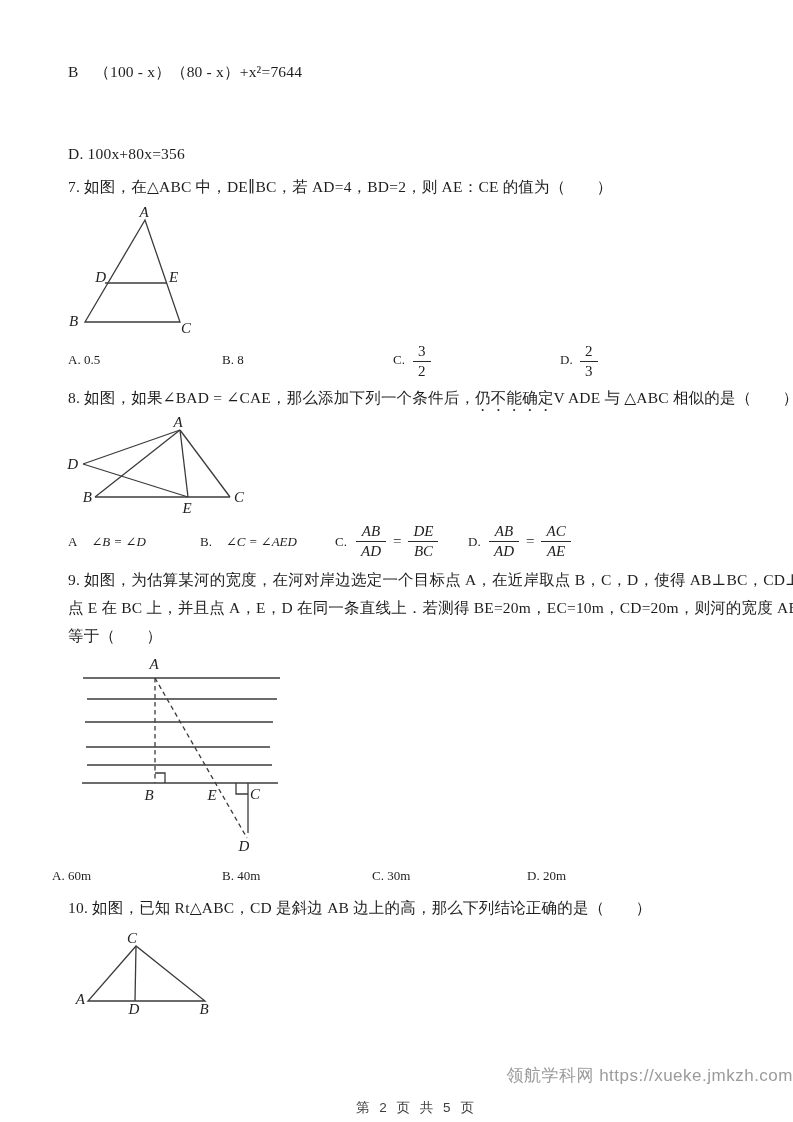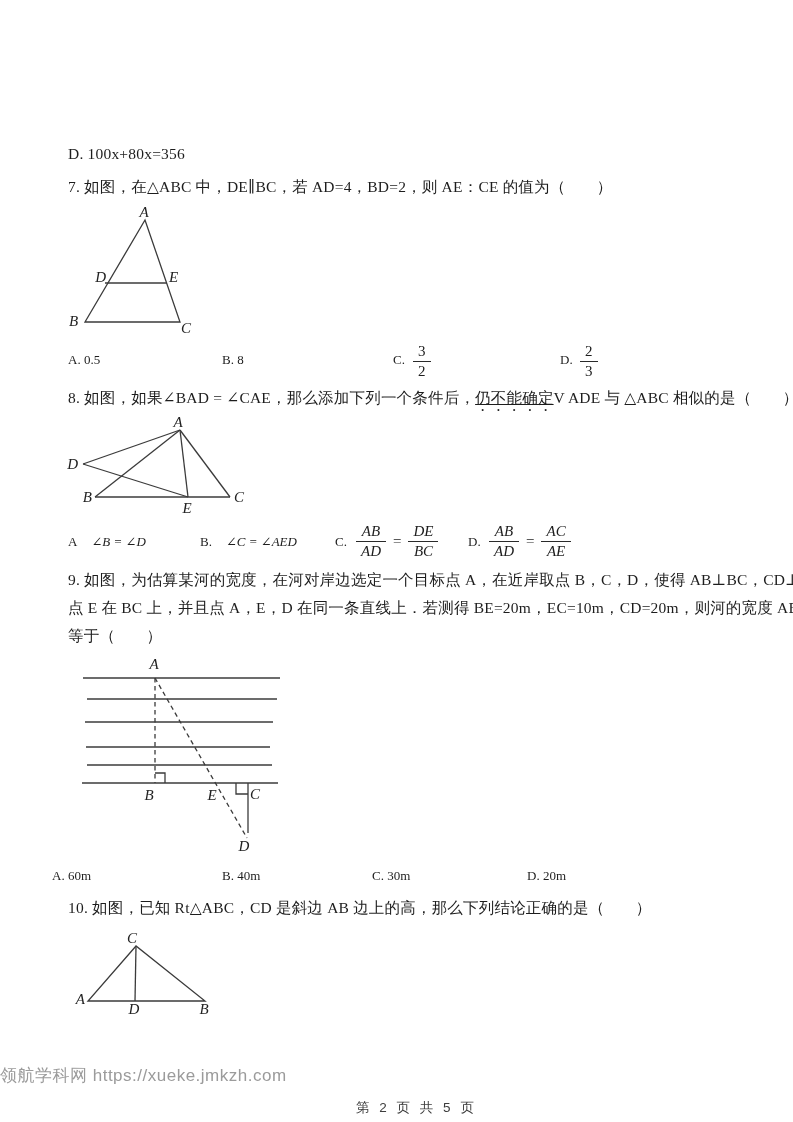--- a/index.html
+++ b/index.html
@@ -8,37 +8,38 @@
   .line{position:absolute;font-size:15.5px;white-space:nowrap;letter-spacing:.2px;}
   .opt-label{position:absolute;font-size:13px;white-space:nowrap;}
   .opt-text{font-style:italic;margin-left:14px;}
   .frac{position:absolute;text-align:center;font-size:15px;}
   .frac .num{display:block;line-height:19px;padding:0 5px;border-bottom:1.1px solid #2a2a2a;}
   .frac .den{display:block;line-height:19px;padding:0 5px;}
   .frac-group{position:absolute;display:flex;align-items:center;gap:7px;font-size:15px;}
   .frac-group .frac{position:static;font-style:italic;}
   .frac-group .eq{font-size:15px;}
   .emph{-webkit-text-emphasis:filled dot;-webkit-text-emphasis-position:under left;
-        text-emphasis:filled dot;text-emphasis-position:under left;text-decoration:underline;}
+        text-emphasis:filled dot;text-emphasis-position:under left;}
   svg{position:absolute;overflow:visible;}
   svg .stroke{stroke:#3b3b3b;stroke-width:1.3;fill:none;}
   svg text{font-family:"Liberation Serif","DejaVu Serif",serif;font-style:italic;
            font-size:15px;fill:#222222;}
-  .watermark{position:absolute;left:0;width:793px;text-align:left;
+  .watermark{position:absolute;left:0;width:793px;text-align:right;
              font-family:"Liberation Sans","DejaVu Sans",sans-serif;
              font-size:17px;color:#9b9b9b;letter-spacing:.5px;}
   .pagenum{position:absolute;left:0;width:793px;text-align:center;
            font-family:"Liberation Sans","DejaVu Sans",sans-serif;
            font-size:13.5px;color:#3d3d3d;letter-spacing:3px;padding-left:20px;}
 </style>
 </head>
 <body>
 
 <div class="page">
 
+  <div class="line" style="left:68px;top:62px">B　（100 - x）（80 - x）+x²=7644</div>
   <div class="line" style="left:68px;top:145px">D. 100x+80x=356</div>
 
   <div class="line" style="left:68px;top:177px">7. 如图，在△ABC 中，DE∥BC，若 AD=4，BD=2，则 AE：CE 的值为（　　）</div>
 
   <svg style="left:65px;top:200px" width="135" height="145" viewBox="0 0 135 145">
     <path class="stroke" d="M80,20 L20,122 L115,122 Z"></path>
     <line class="stroke" x1="40" y1="83" x2="102" y2="83"></line>
     <text x="79" y="17" text-anchor="middle">A</text>
     <text x="4" y="126" text-anchor="start">B</text>
     <text x="116" y="133" text-anchor="start">C</text>

